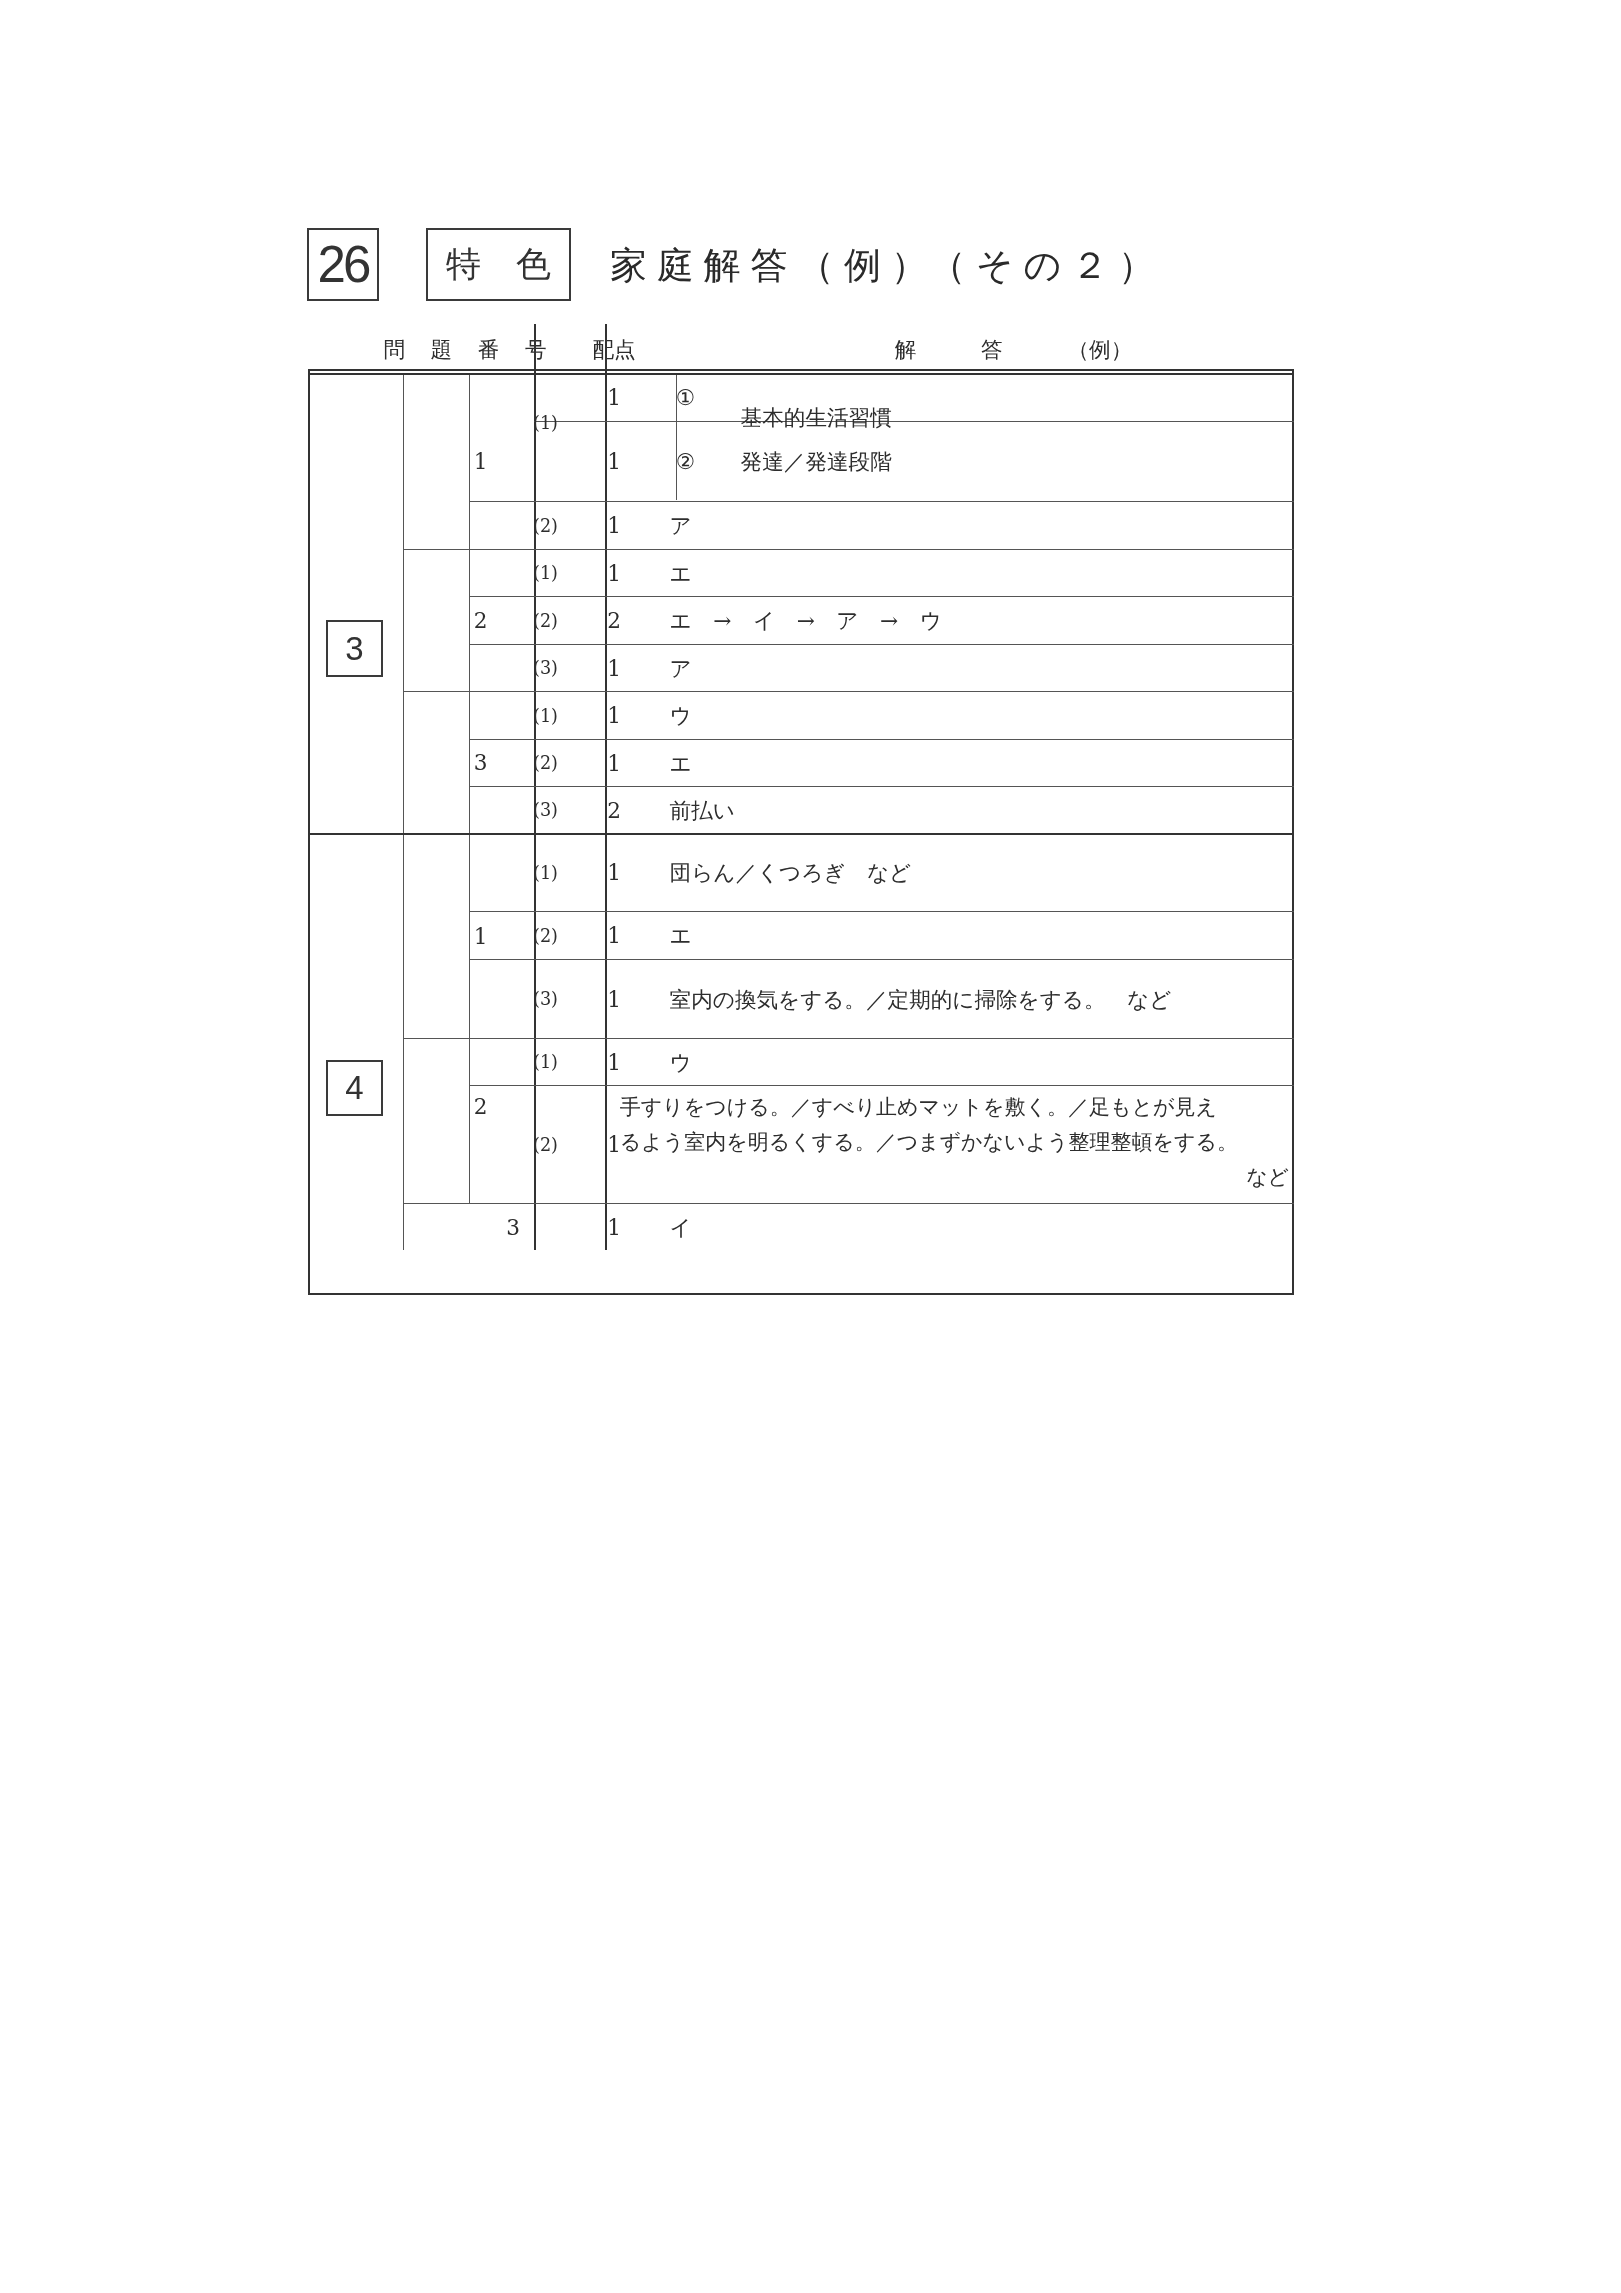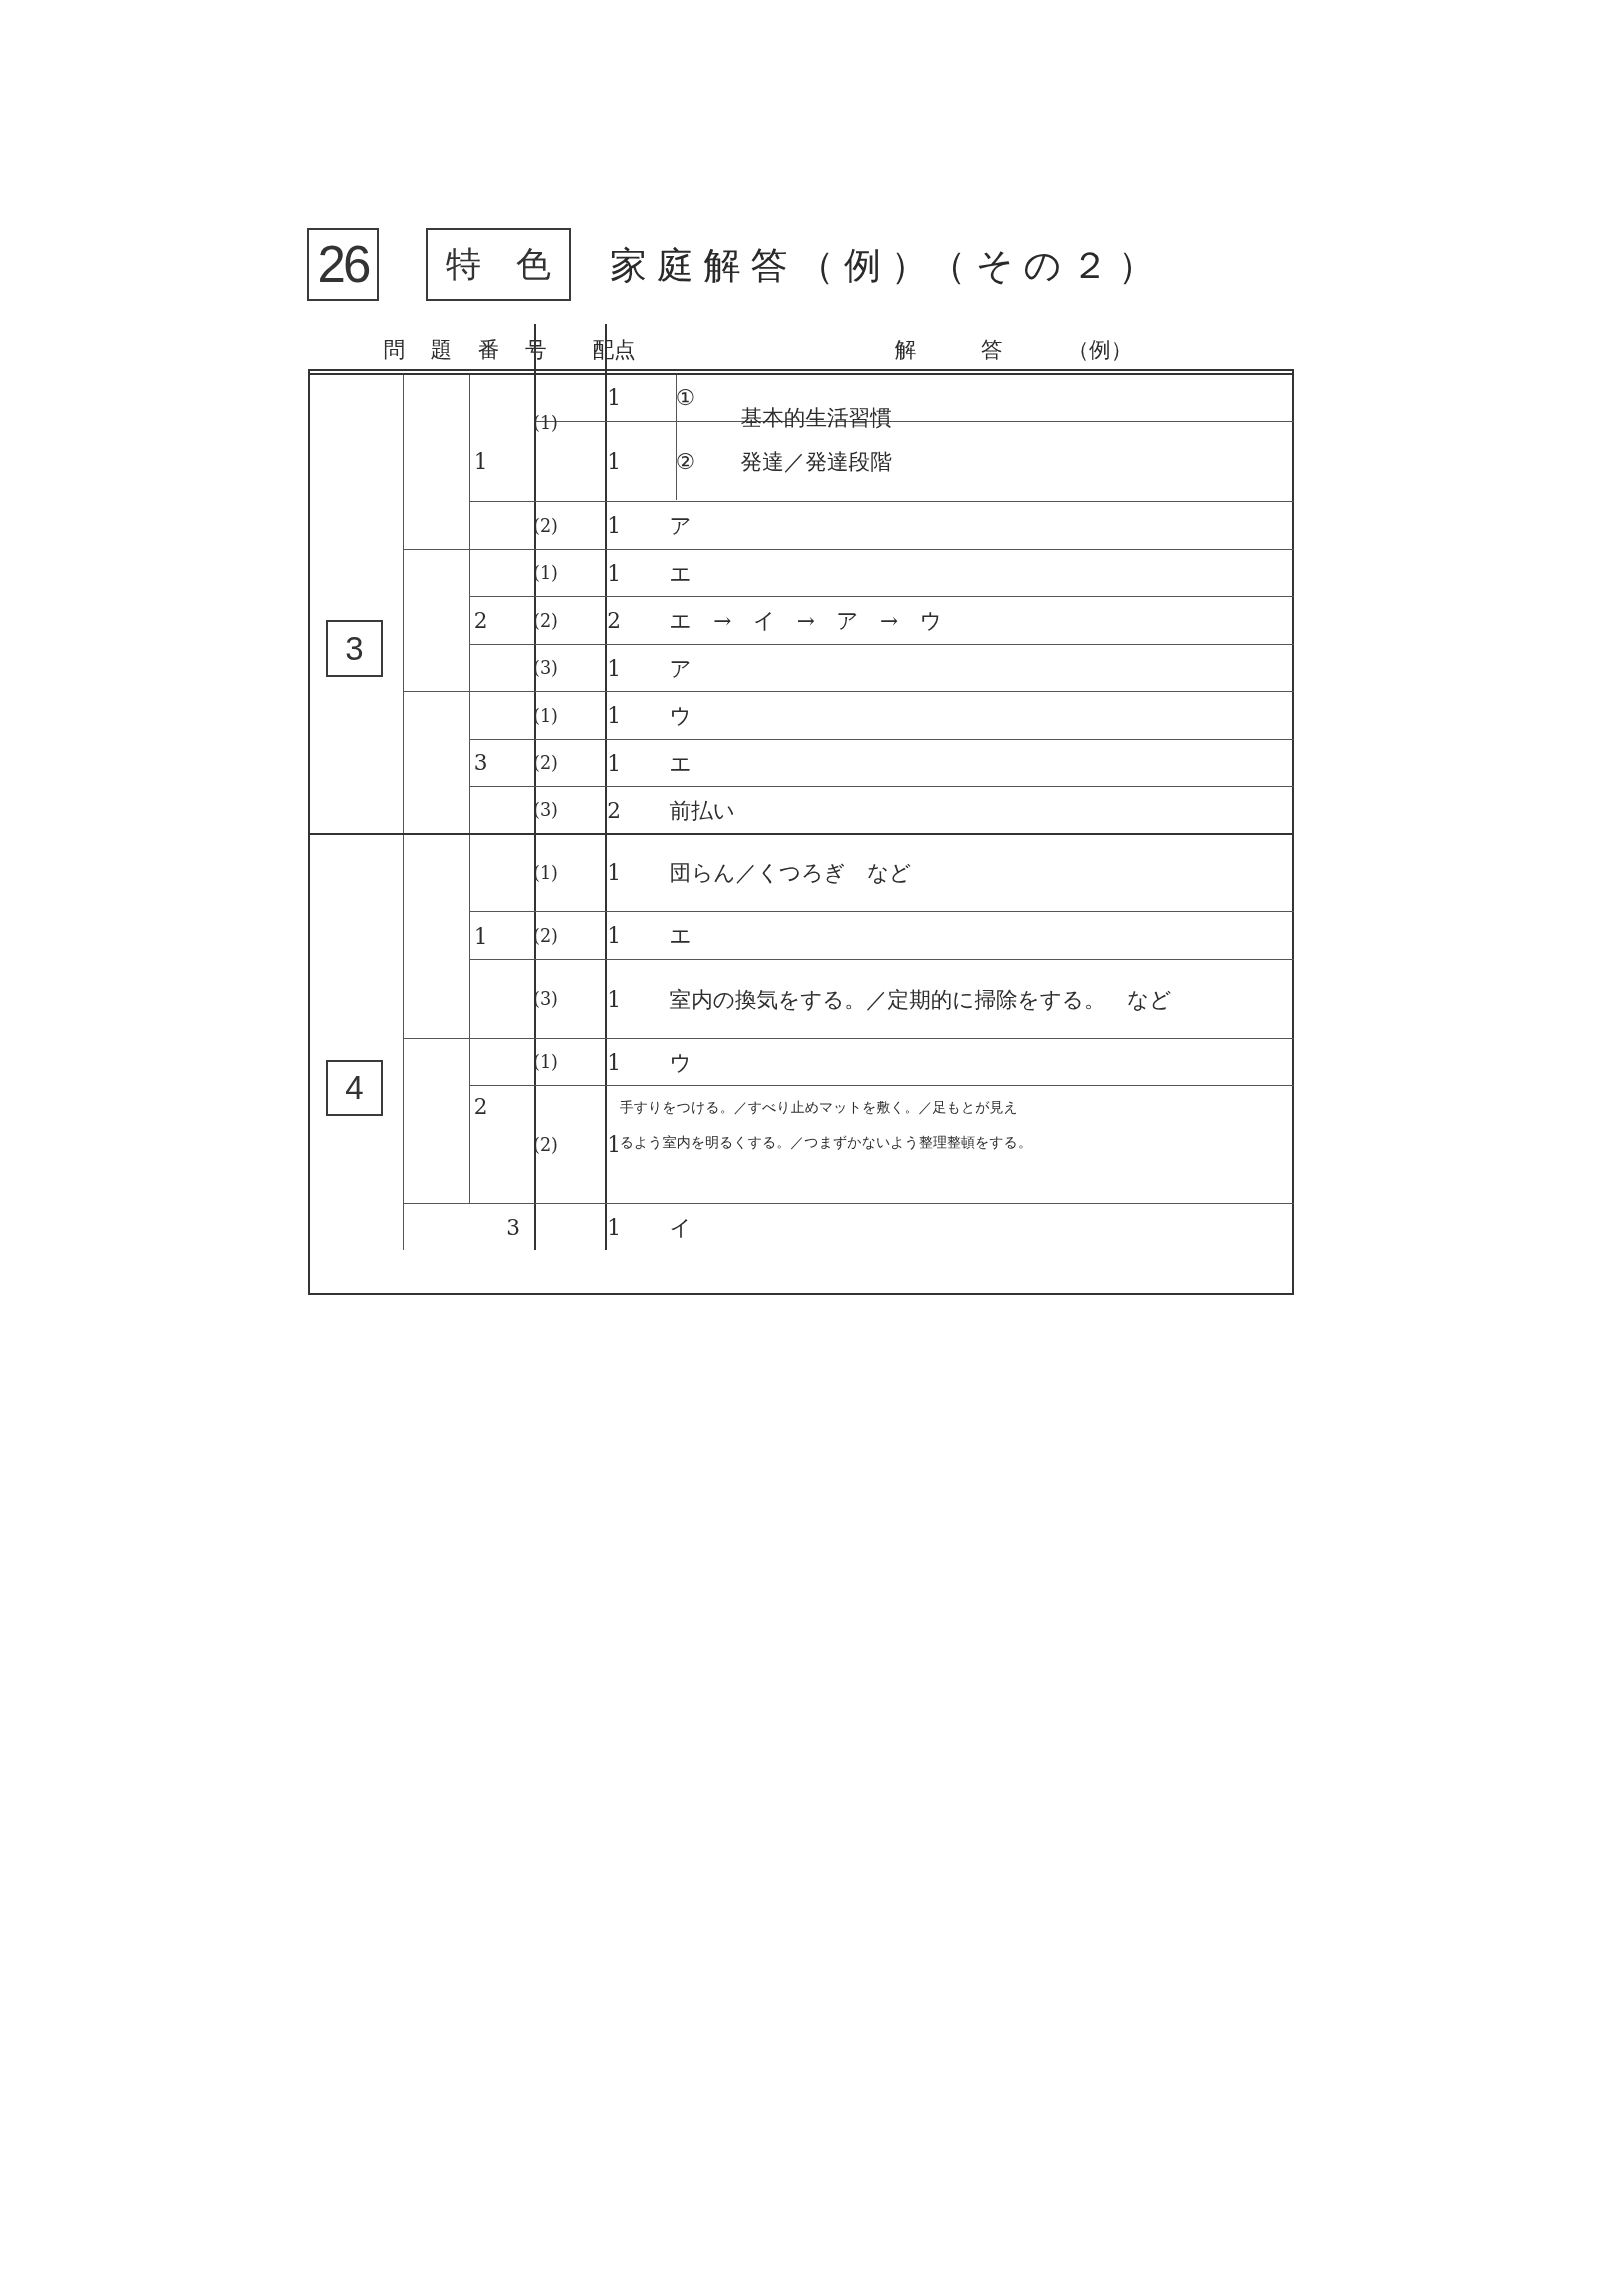--- a/index.html
+++ b/index.html
@@ -123,21 +123,22 @@
 <div class="cell ans" style="left:606px; top:960px; width:687px; height:78px; white-space:pre;">室内の換気をする。／定期的に掃除をする。　など</div>
 
 <div class="cell" style="left:404px; top:1039px; width:65px; height:164px; padding-bottom:29px;">2</div>
 
 <div class="cell" style="left:469px; top:1039px; width:65px; height:46px; font-size:17.6px;">(1)</div>
 <div class="cell" style="left:535px; top:1039px; width:70px; height:46px;">1</div>
 <div class="cell ans" style="left:606px; top:1039px; width:687px; height:46px;">ウ</div>
 
 <div class="cell" style="left:469px; top:1086px; width:65px; height:117px; font-size:17.6px;">(2)</div>
 <div class="cell" style="left:535px; top:1086px; width:70px; height:117px;">1</div>
-<div class="multiline" style="left:606px; top:1090px; width:687px; height:112px; padding-left:13.7px; padding-right:3.9px; font-size:14px;">
+<div class="multiline" style="left:606px; top:1090px; width:687px; height:112px; padding-left:13.7px; padding-right:3.9px; font-size:21px;">
   <div style="white-space:nowrap;">手すりをつける。／すべり止めマットを敷く。／足もとが見え</div>
   <div style="white-space:nowrap;">るよう室内を明るくする。／つまずかないよう整理整頓をする。</div>
+  <div class="right">など</div>
 </div>
 
 <div class="cell" style="left:404px; top:1204px; width:130px; height:46px;">3</div>
 <div class="cell" style="left:535px; top:1204px; width:70px; height:46px;">1</div>
 <div class="cell ans" style="left:606px; top:1204px; width:687px; height:46px;">イ</div>
 
 
 </body></html>

